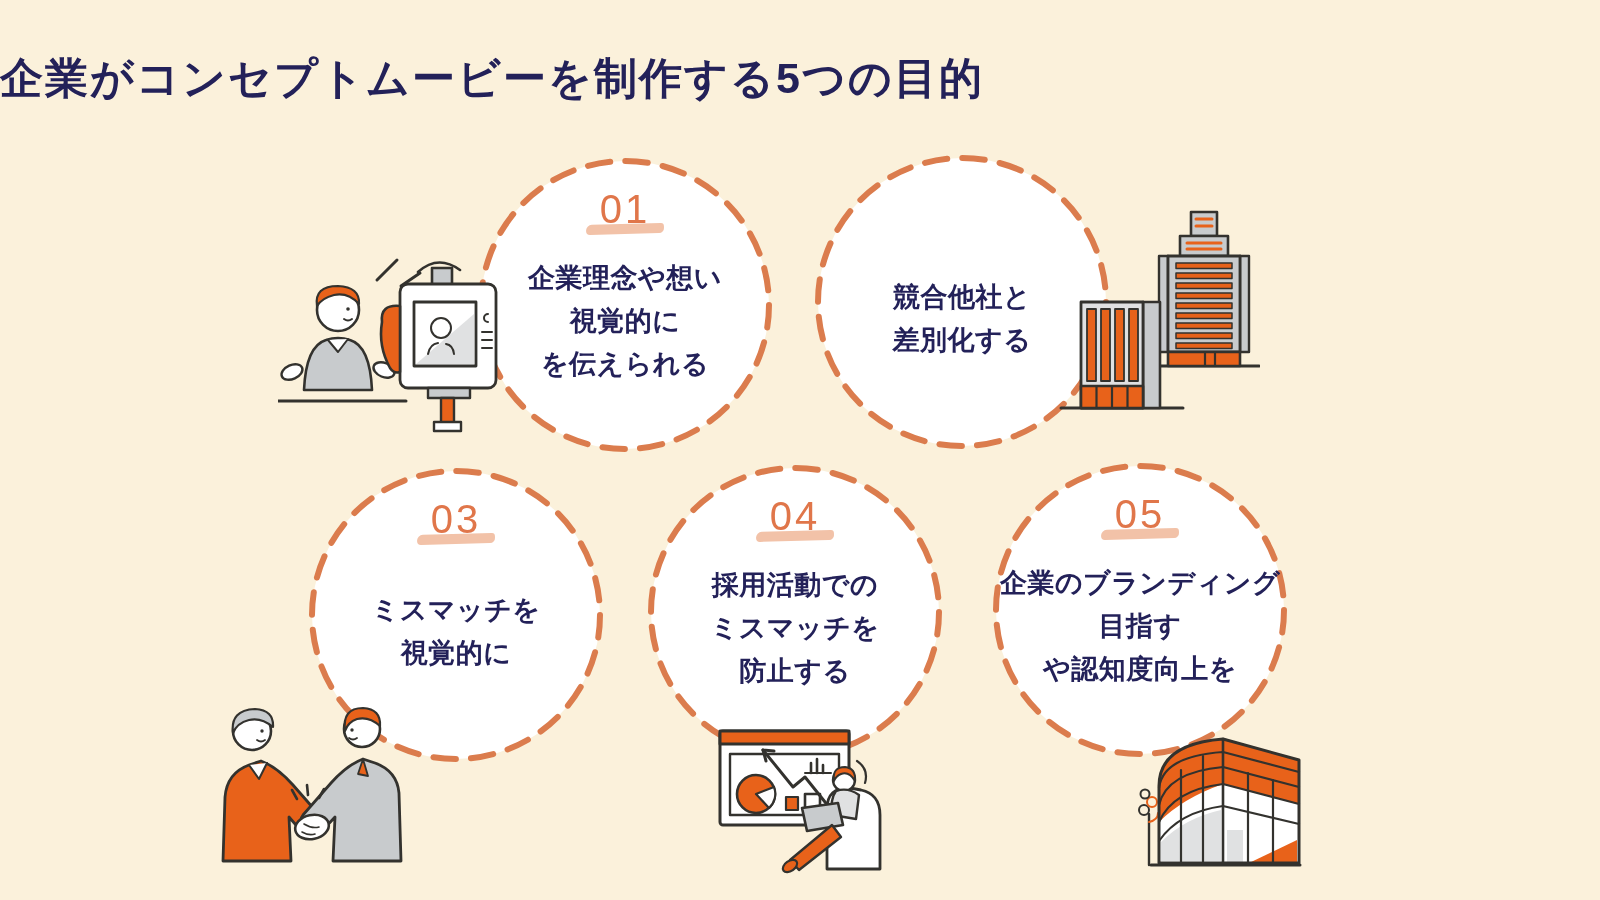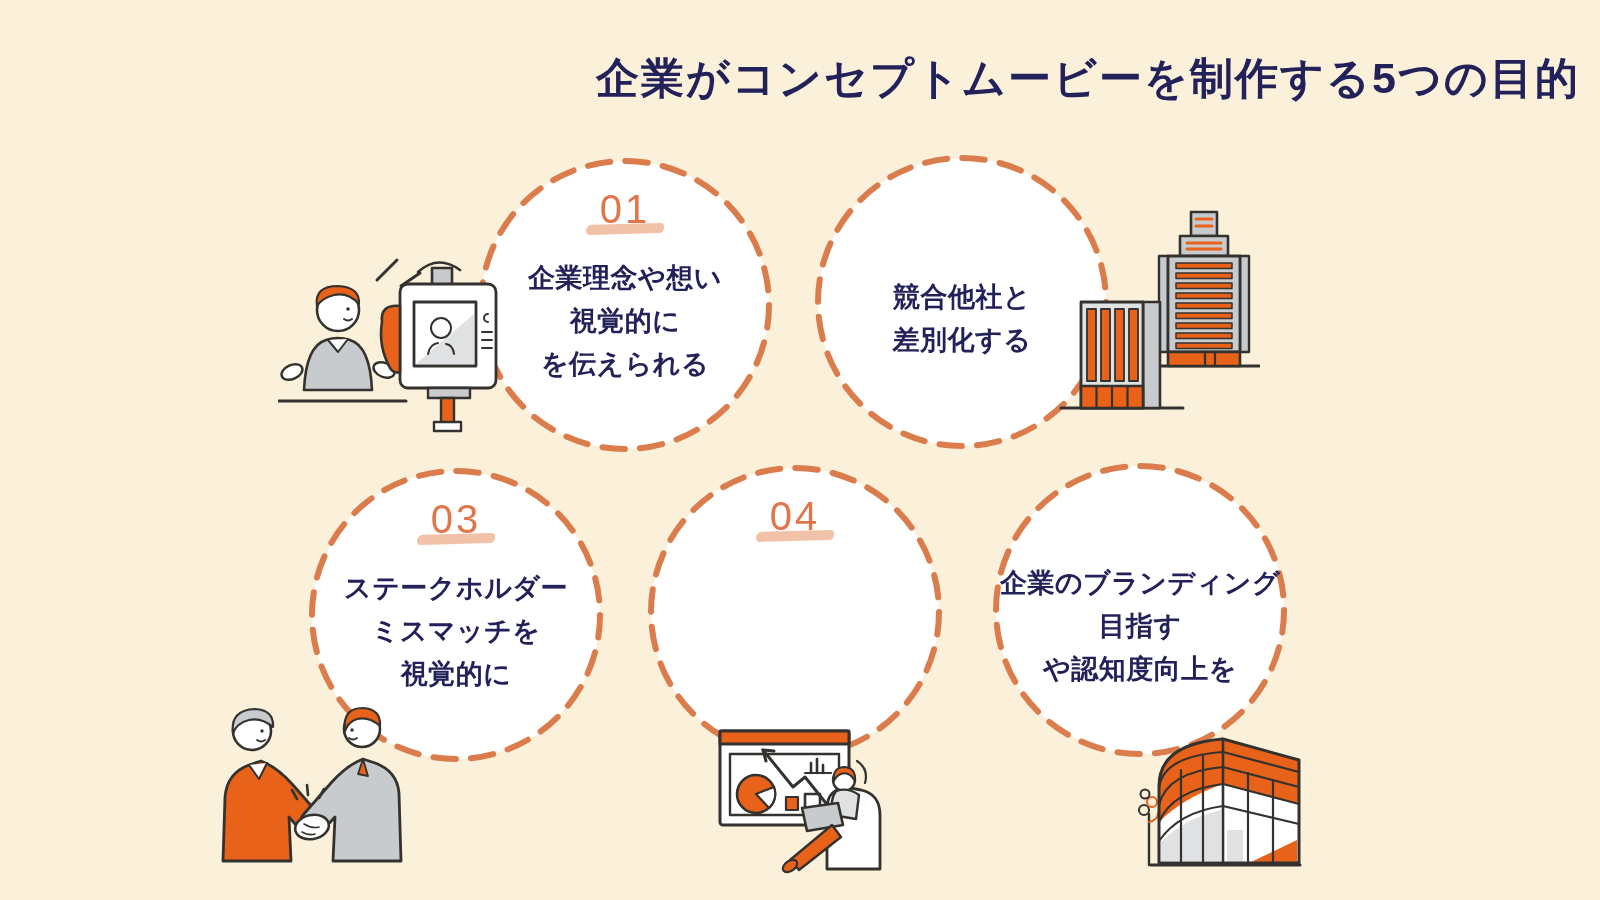--- a/index.html
+++ b/index.html
@@ -7,21 +7,21 @@
   body {
     font-family:"Liberation Sans","DejaVu Sans",sans-serif;
     background:#FBF1DB;
   }
   .canvas {
     position:relative; width:1600px; height:900px;
     background:#FBF1DB; overflow:hidden;
   }
   .title {
     position:absolute; top:50px; left:0; width:1580px;
-    text-align:right;
+    text-align:left;
     font-size:43px; font-weight:bold; letter-spacing:2px;
     color:#232159;
   }
   .circle { position:absolute; width:296px; height:296px;text-decoration:underline; }
   .ring { position:absolute; left:0; top:0; width:296px; height:296px; }
   .ring circle { fill:#FFFFFF; stroke:#DB7C4D; stroke-width:6;
                  stroke-dasharray:22.6 15.1; stroke-linecap:round; }
   .num-block { position:absolute; top:30px; left:0; width:100%; text-align:center; }
   .num {
     position:relative; z-index:2; display:inline-block;
@@ -83,40 +83,48 @@
 
   <div class="circle" style="left:308px;top:467px">
     <svg class="ring" viewBox="0 0 296 296">
       <circle cx="148" cy="148" r="144"></circle>
     </svg>
     <div class="num-block">
       <span class="num">03</span>
       <span class="brush"></span>
     </div>
     <div class="lines">
-      <span>ステークホルダー</span>
       <span>ミスマッチを</span>
       <span>視覚的に</span>
     </div>
   </div>
 
   <div class="circle" style="left:647px;top:464px">
     <svg class="ring" viewBox="0 0 296 296">
       <circle cx="148" cy="148" r="144"></circle>
     </svg>
     <div class="num-block">
       <span class="num">04</span>
       <span class="brush"></span>
     </div>
+    <div class="lines">
+      <span>採用活動での</span>
+      <span>ミスマッチを</span>
+      <span>防止する</span>
+    </div>
   </div>
 
   <div class="circle" style="left:992px;top:462px">
     <svg class="ring" viewBox="0 0 296 296">
       <circle cx="148" cy="148" r="144"></circle>
     </svg>
+    <div class="num-block">
+      <span class="num">05</span>
+      <span class="brush"></span>
+    </div>
     <div class="lines">
       <span>企業のブランディング</span>
       <span>目指す</span>
       <span>や認知度向上を</span>
     </div>
   </div>
 
   <svg class="illus" style="left:278px;top:250px" width="225" height="185" viewBox="0 0 225 185">
     <path d="M99,30 L119,10" class="ol f-n" stroke-width="3"></path>
     <path d="M123,36 L142,23" class="ol f-n" stroke-width="3"></path>

